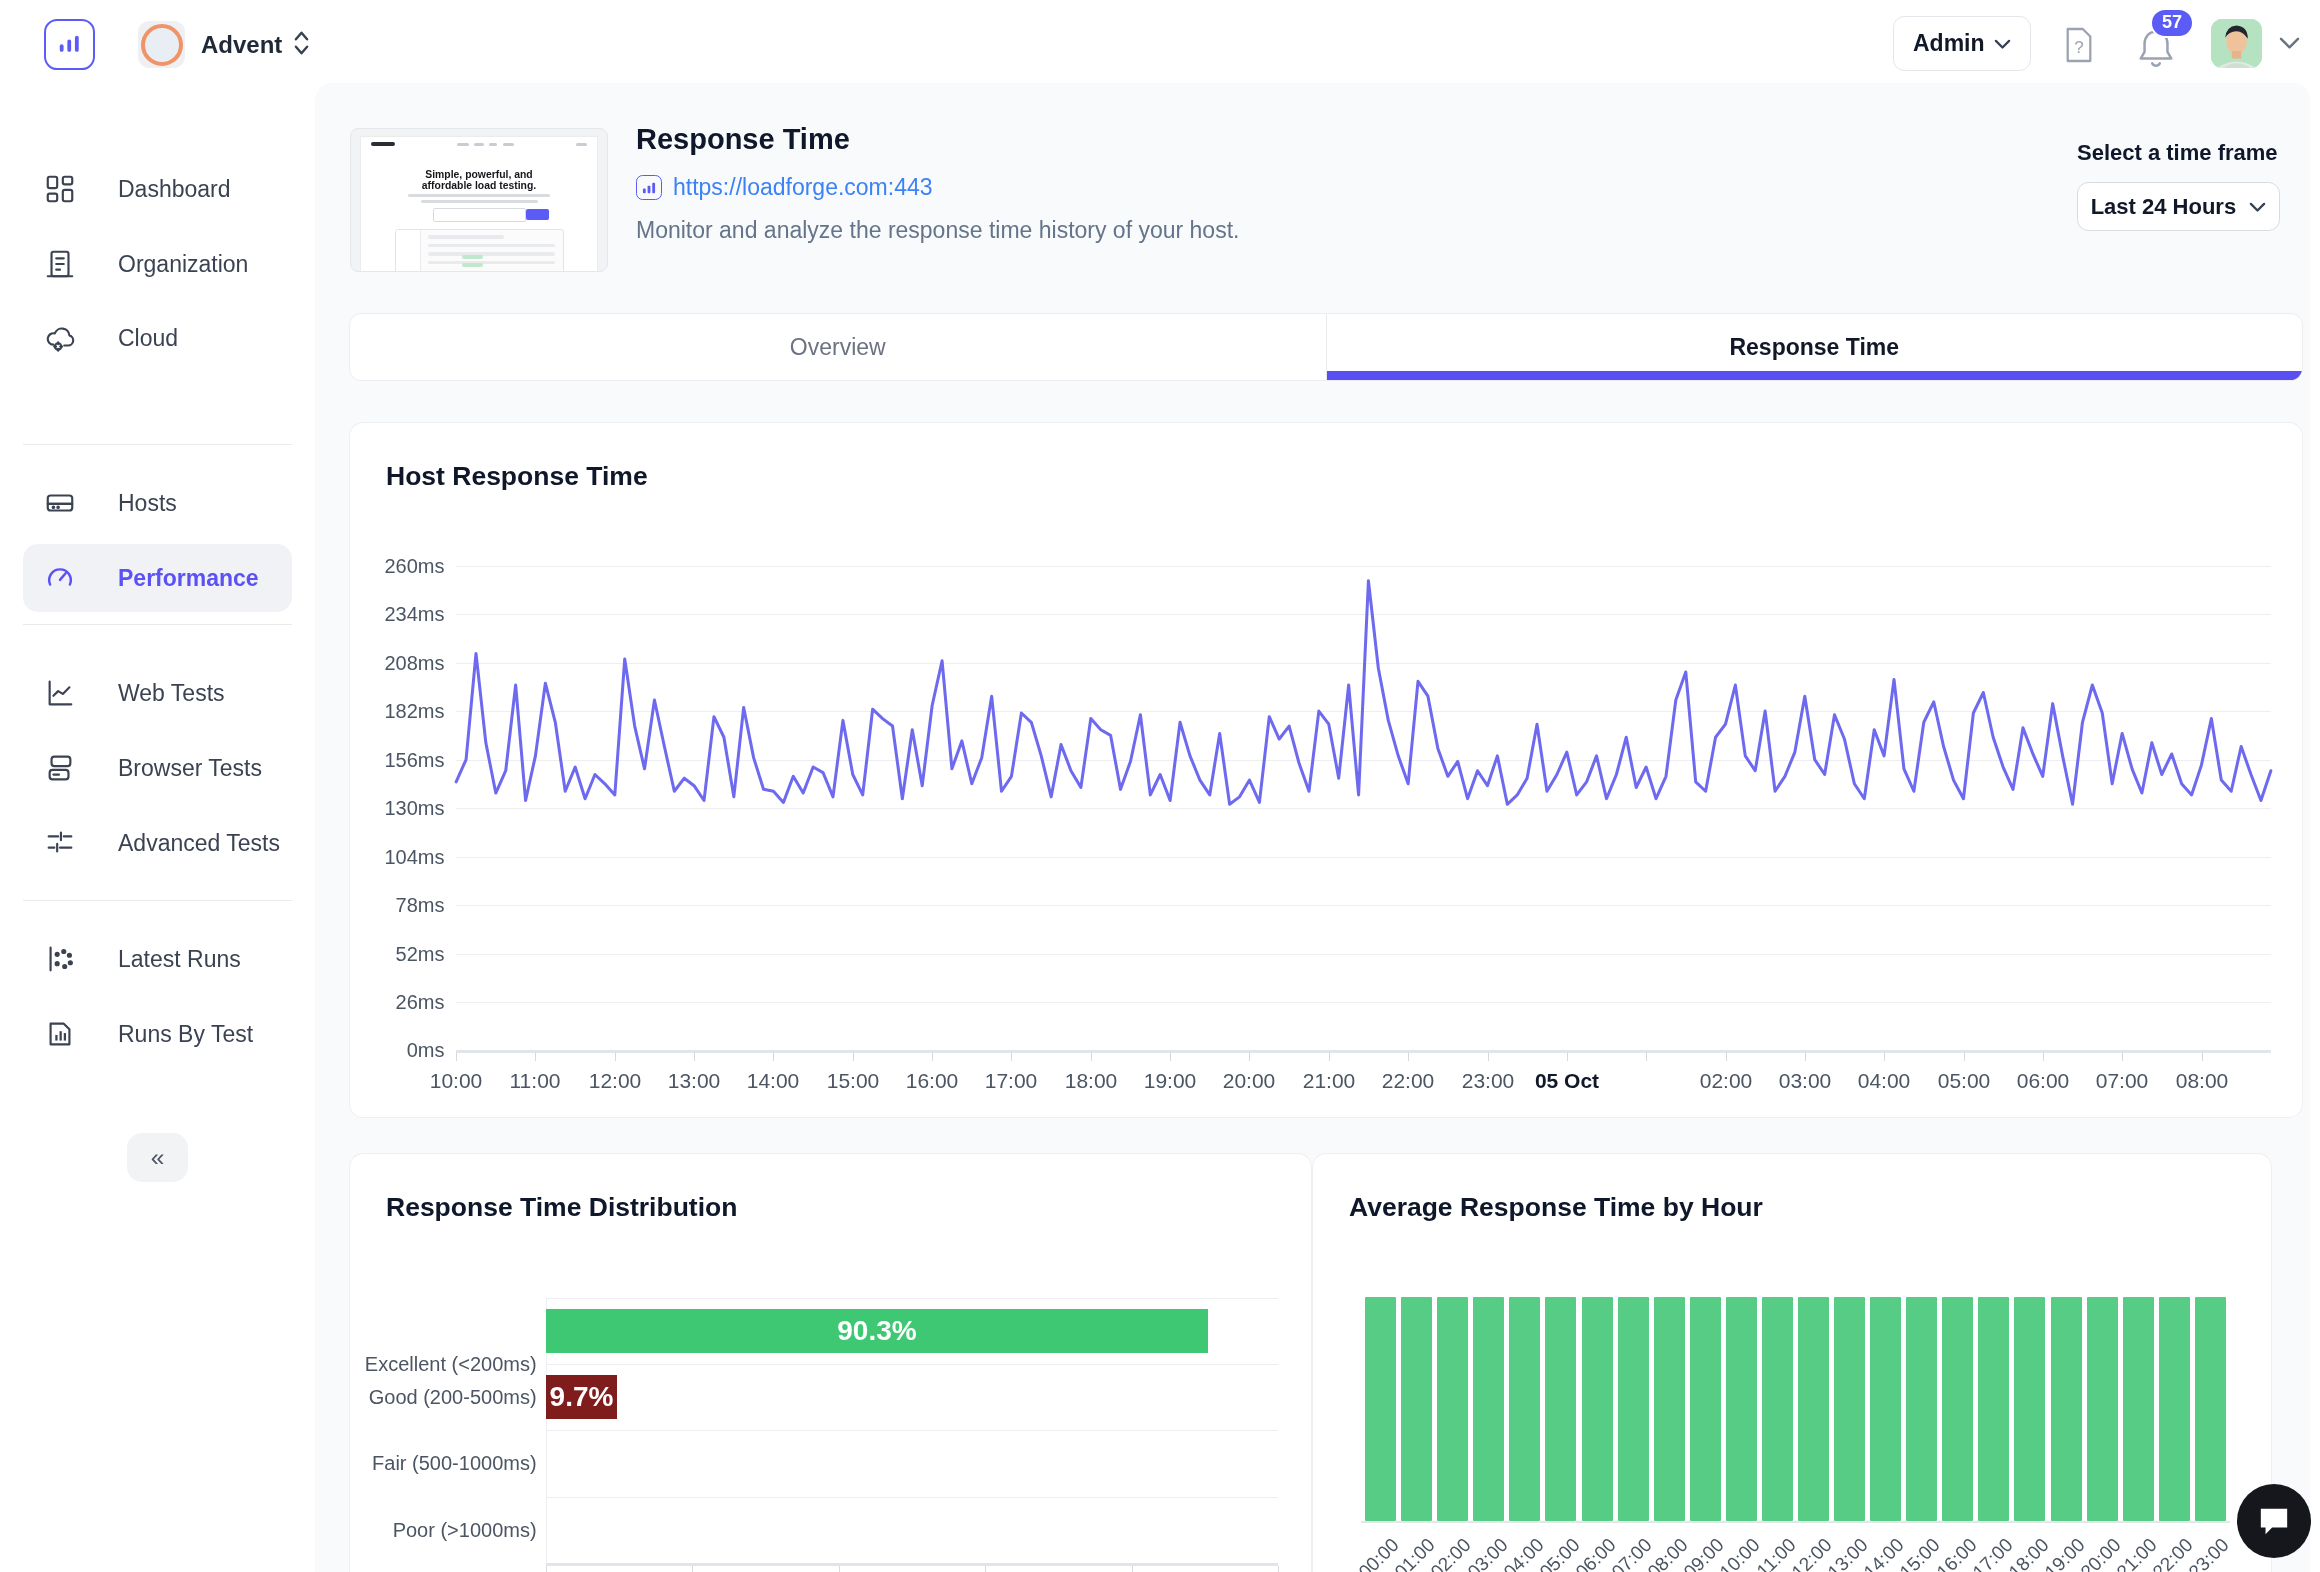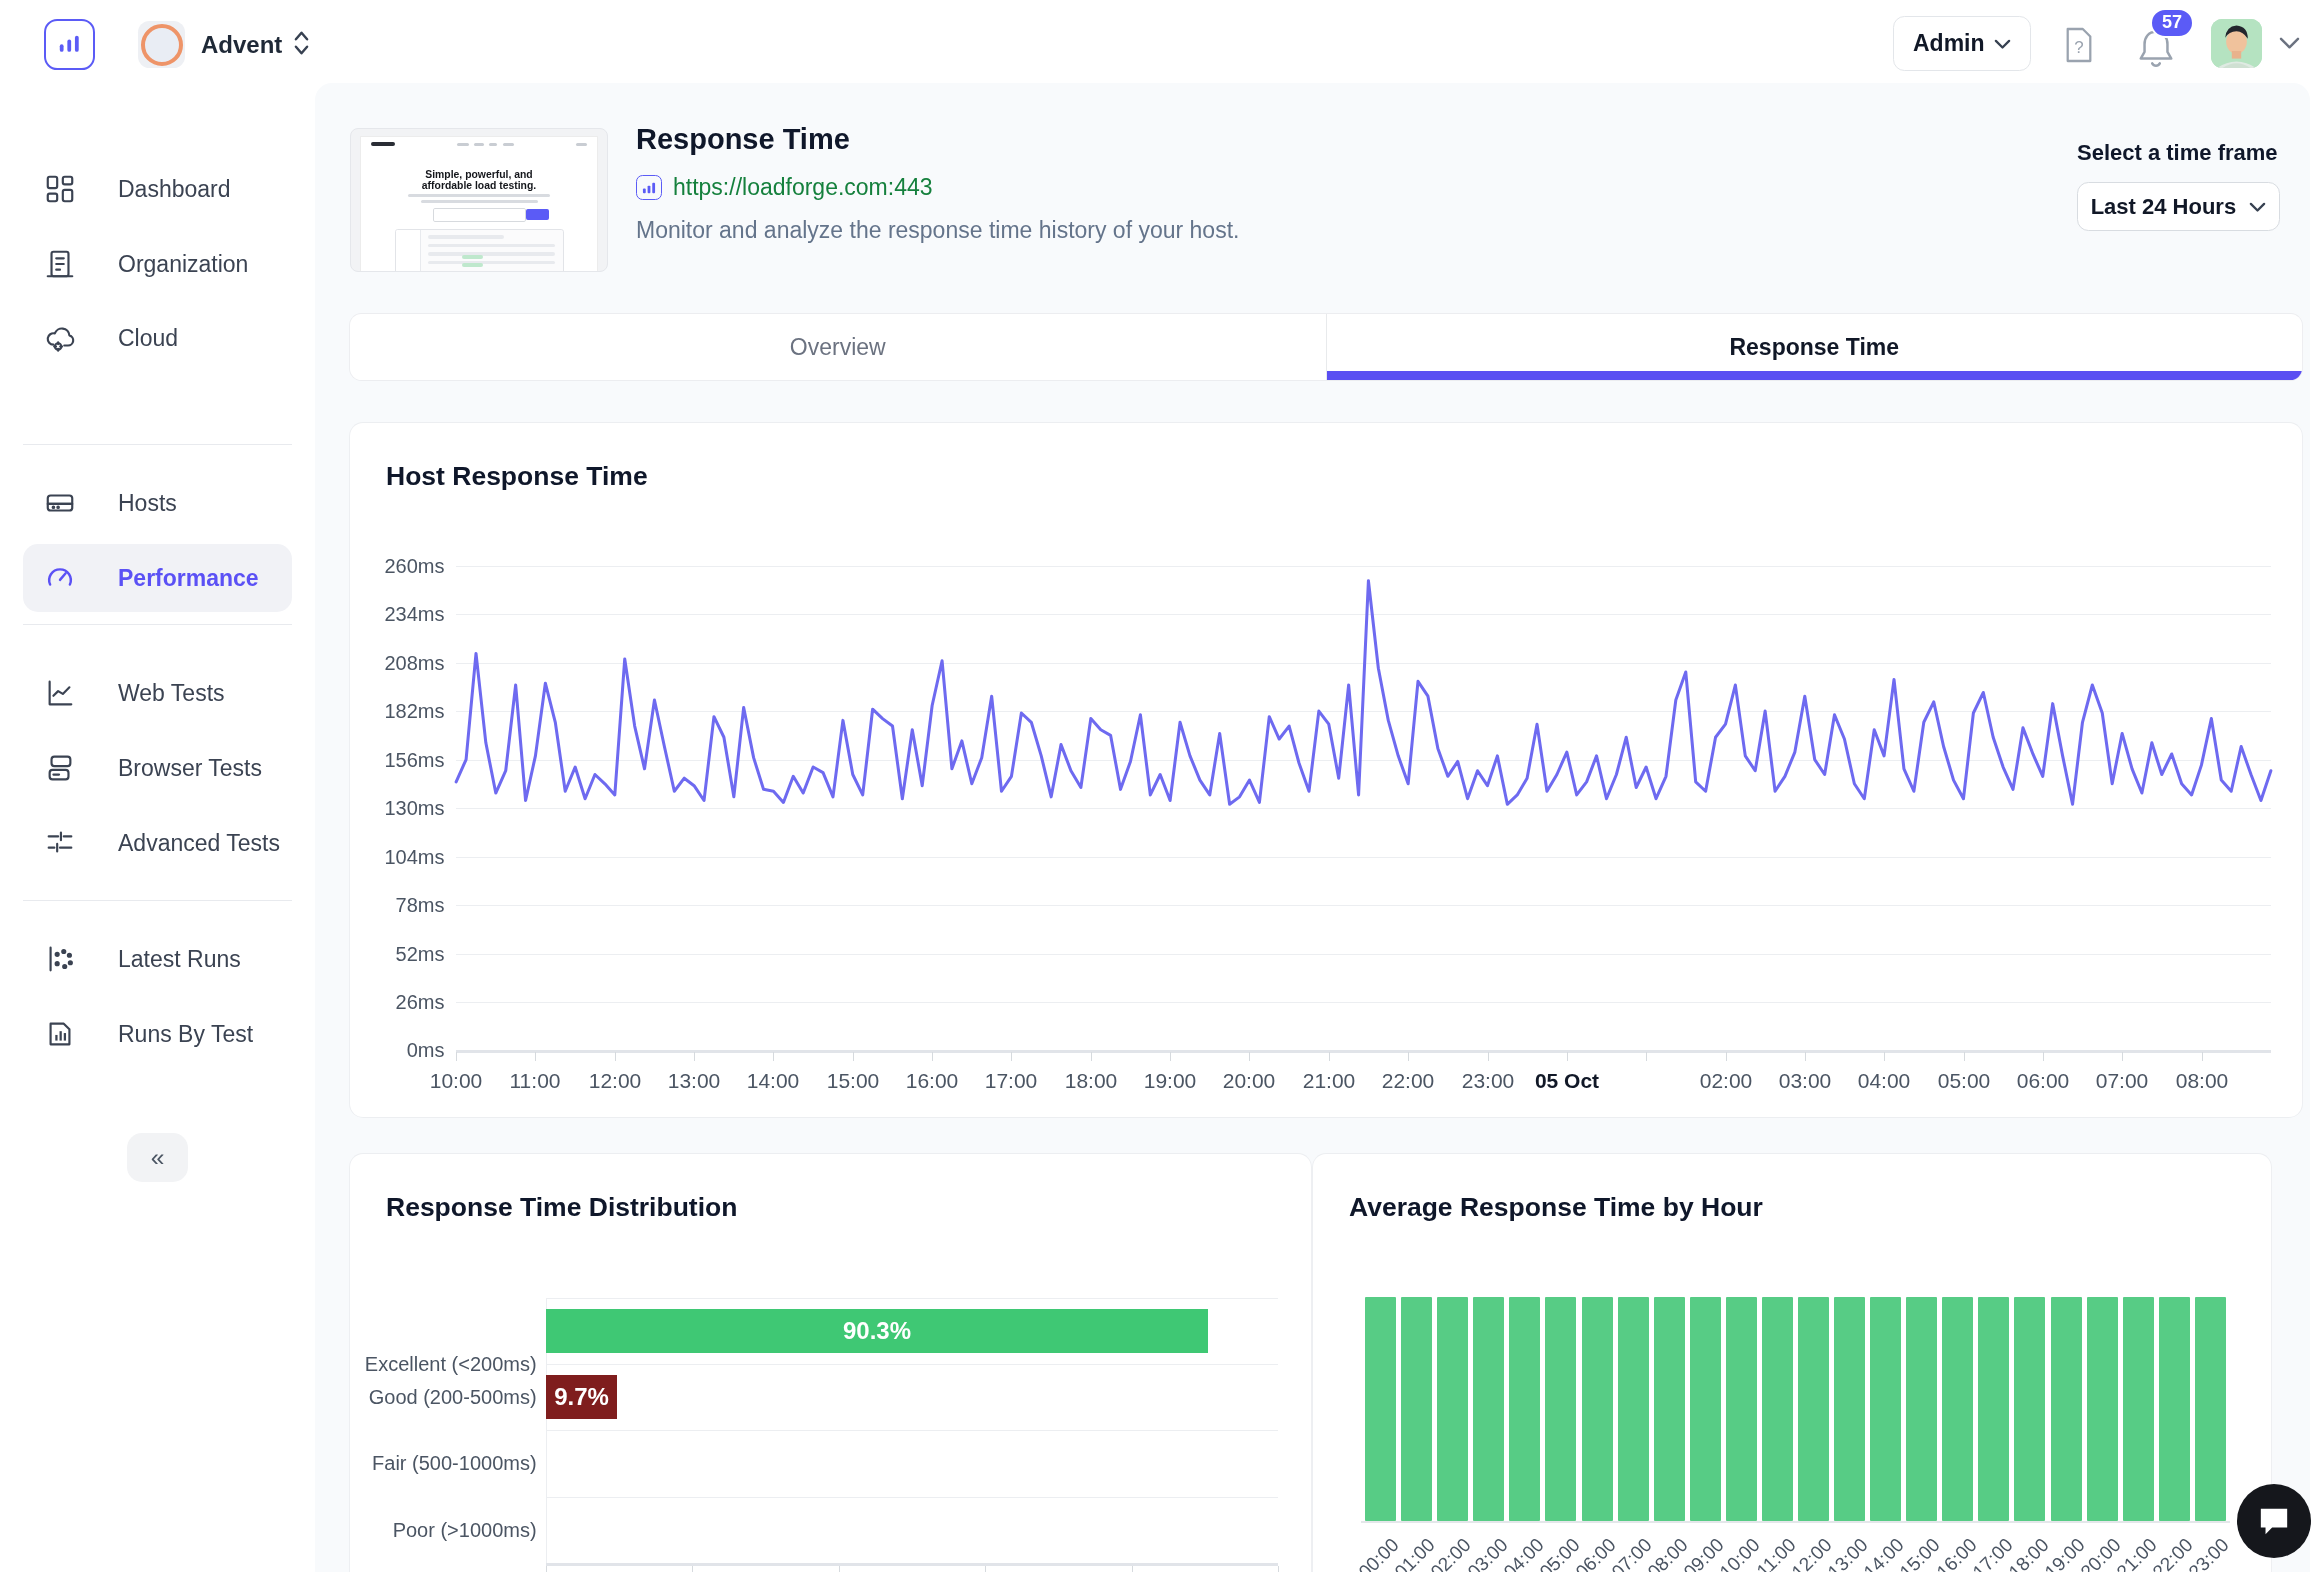--- a/index.html
+++ b/index.html
@@ -40,21 +40,21 @@
   .t-line{height:2.8px;background:#c9cdd3;border-radius:1.9px;margin:2.8px auto 0;}
   .t-inputrow{width:91px;height:11.4px;border:0.9px solid #d7dade;border-radius:1.9px;margin:5.7px auto 0;position:relative;}
   .t-btn{position:absolute;right:-24.6px;top:-0.9px;width:23px;height:11.4px;background:#5b5bf6;border-radius:1.9px;}
   .t-dash{width:167px;height:53px;border:0.9px solid #e2e4e8;border-radius:2.8px;margin:7.6px auto 0;background:#fbfbfc;position:relative;overflow:hidden;}
   .t-dash .row{height:3.8px;background:#e8eaee;border-radius:1.9px;margin:4.7px 7.6px 0 32px;}
   .t-dash .side{position:absolute;left:0;top:0;bottom:0;width:24.6px;border-right:0.9px solid #e8eaee;background:#fff;}
   .t-pill{position:absolute;width:21px;height:3.8px;border-radius:1.9px;background:#bfe8cd;}
   .page-title{position:absolute;left:321px;top:40px;font-size:29px;font-weight:700;color:#0f172a;}
   .url-row{position:absolute;left:321px;top:91px;display:flex;align-items:center;gap:11.4px;}
   .url-ic{width:25.6px;height:25.6px;border:1.9px solid #5b5bf6;border-radius:6.6px;display:flex;align-items:center;justify-content:center;box-sizing:border-box;}
-  .url-text{font-size:23px;font-weight:500;color:#15803d;}
+  .url-text{font-size:23px;font-weight:500;color:#3b82f6;}
   .desc{position:absolute;left:321px;top:134px;font-size:23px;color:#64748b;}
   .tf-label{position:absolute;left:1762px;top:57px;font-size:22px;font-weight:700;color:#0f172a;}
   .tf-select{position:absolute;left:1762px;top:99px;width:203px;height:49px;background:#fff;border:1.4px solid #d8dce1;border-radius:11.4px;display:flex;align-items:center;justify-content:center;gap:13.2px;font-size:22px;font-weight:600;color:#111827;box-sizing:border-box;cursor:pointer;}
 
   
   .tabs{position:absolute;left:35px;top:231px;width:1952px;height:66px;background:#fff;border-radius:11.4px;display:flex;overflow:hidden;box-shadow:0 0 0 0.9px #ecedf0;}
   .tab{flex:1;display:flex;align-items:center;justify-content:center;font-size:23px;font-weight:500;color:#6b7280;position:relative;cursor:pointer;border-right:0.9px solid #e8eaec;}
   .tab:last-child{border-right:none;}
   .tab.active{color:#111827;font-weight:700;}
   .tab.active::after{content:"";position:absolute;left:0;right:0;bottom:0;height:9.5px;background:#5a4ff2;}
@@ -67,21 +67,21 @@
   #hour-card{left:998px;top:1071px;width:958px;height:568px;}
 
   .gridline{position:absolute;height:0.9px;background:#eceef1;}
   .gridline.base{height:2.8px;background:#e1e4e9;}
   .ytick{position:absolute;font-size:20px;color:#4b5563;text-align:right;width:85px;transform:translateY(-50%);}
   .xtick-lab{position:absolute;font-size:21px;color:#4b5563;width:104px;text-align:center;transform:translateX(-50%);white-space:nowrap;}
   .xtick-lab.bold{color:#111827;font-weight:700;}
   .xtick-mark{position:absolute;width:0.9px;height:8.5px;background:#d6dade;}
 
   .dist-label{position:absolute;font-size:20px;color:#4b5563;text-align:right;width:180px;transform:translateY(-50%);white-space:nowrap;}
-  .dist-bar{position:absolute;height:44px;display:flex;align-items:center;justify-content:center;color:#fff;font-size:24px;font-weight:700;}
+  .dist-bar{position:absolute;height:44px;display:flex;align-items:center;justify-content:center;color:#fff;font-size:28px;font-weight:700;}
   .dist-line{position:absolute;height:0.9px;background:#eceef1;}
   .dist-vline{position:absolute;width:0.9px;background:#eceef1;}
   .dist-axis{position:absolute;height:2.8px;background:#e1e4e9;}
 
   .hour-bar{position:absolute;background:#57cc85;border-radius:0.9px;}
   .hour-lab{position:absolute;font-size:19px;color:#4b5563;white-space:nowrap;transform:translateX(-100%) rotate(-45deg);transform-origin:100% 0;}
   .hour-axis{position:absolute;height:1.9px;background:#e4e7ea;}
 
   .chat-fab{position:absolute;left:2237px;top:1484px;width:74px;height:74px;border-radius:50%;background:#15171c;display:flex;align-items:center;justify-content:center;cursor:pointer;z-index:5;}
 </style>

